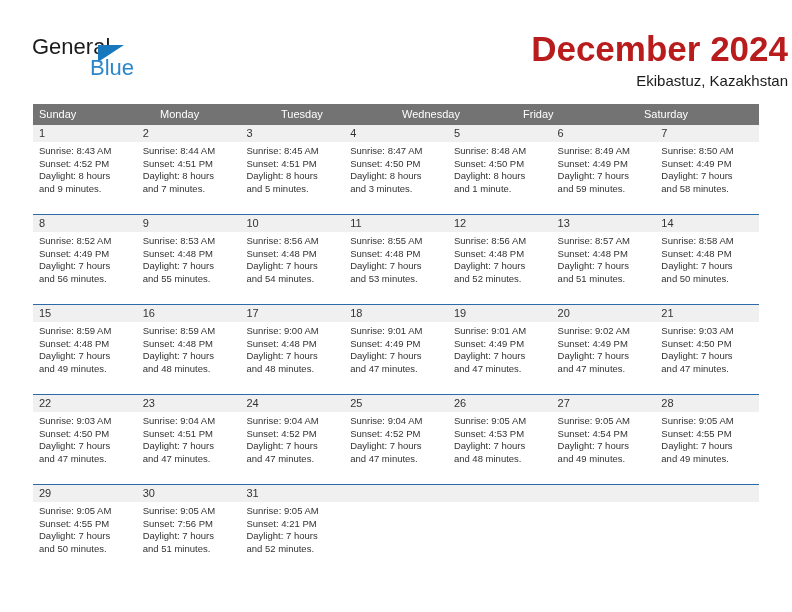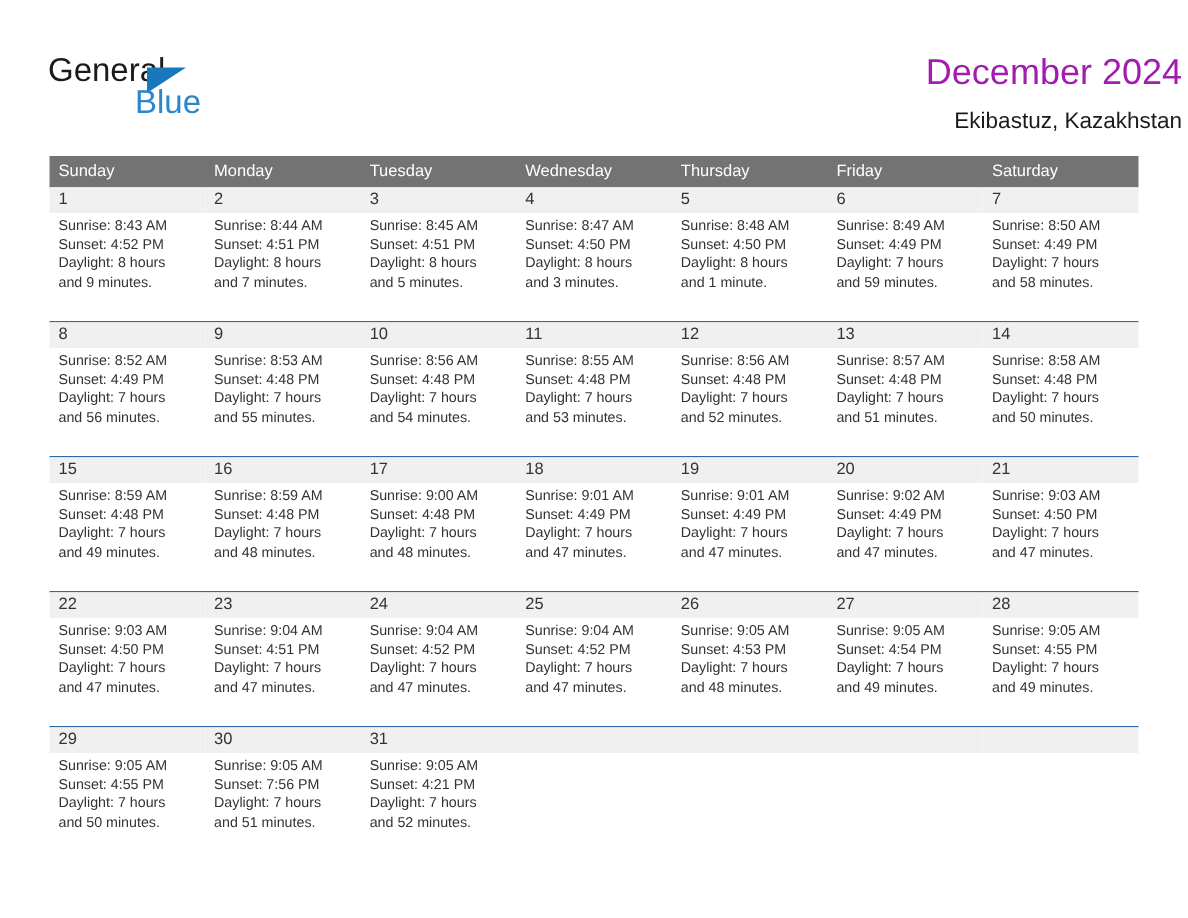--- a/index.html
+++ b/index.html
@@ -66,23 +66,23 @@
     line-height: 22px;
   }
 
   .title-block {
     position: absolute;
     right: 36px;
     top: 32px;
     text-align: right;
   }
   .cal-title {
-    font-size: 24px;
-    font-weight: normal;
-    color: #a21caf;
+    font-size: 35px;
+    font-weight: bold;
+    color: #b91c1c;
     line-height: 34px;
     white-space: nowrap;
   }
   .cal-subtitle {
     margin-top: 6px;
     font-size: 15px;
     font-weight: normal;
     color: #1b1b1b;
     line-height: 18px;
     white-space: nowrap;
@@ -171,21 +171,20 @@
     </div>
 
   </div>
 
   <div class="calendar">
     <div class="weekday-row" id="weekday-row">
         <div class="weekday">Sunday</div>
         <div class="weekday">Monday</div>
         <div class="weekday">Tuesday</div>
         <div class="weekday">Wednesday</div>
-        <div class="weekday">Thursday</div>
         <div class="weekday">Friday</div>
         <div class="weekday">Saturday</div>
       </div>
     <div id="weeks-container">
         <div class="week-row first">
           <div class="day-cell">
             <div class="day-number">1</div>
             <div class="day-body">
               <div class="day-line">Sunrise: 8:43 AM</div>
               <div class="day-line">Sunset: 4:52 PM</div>

